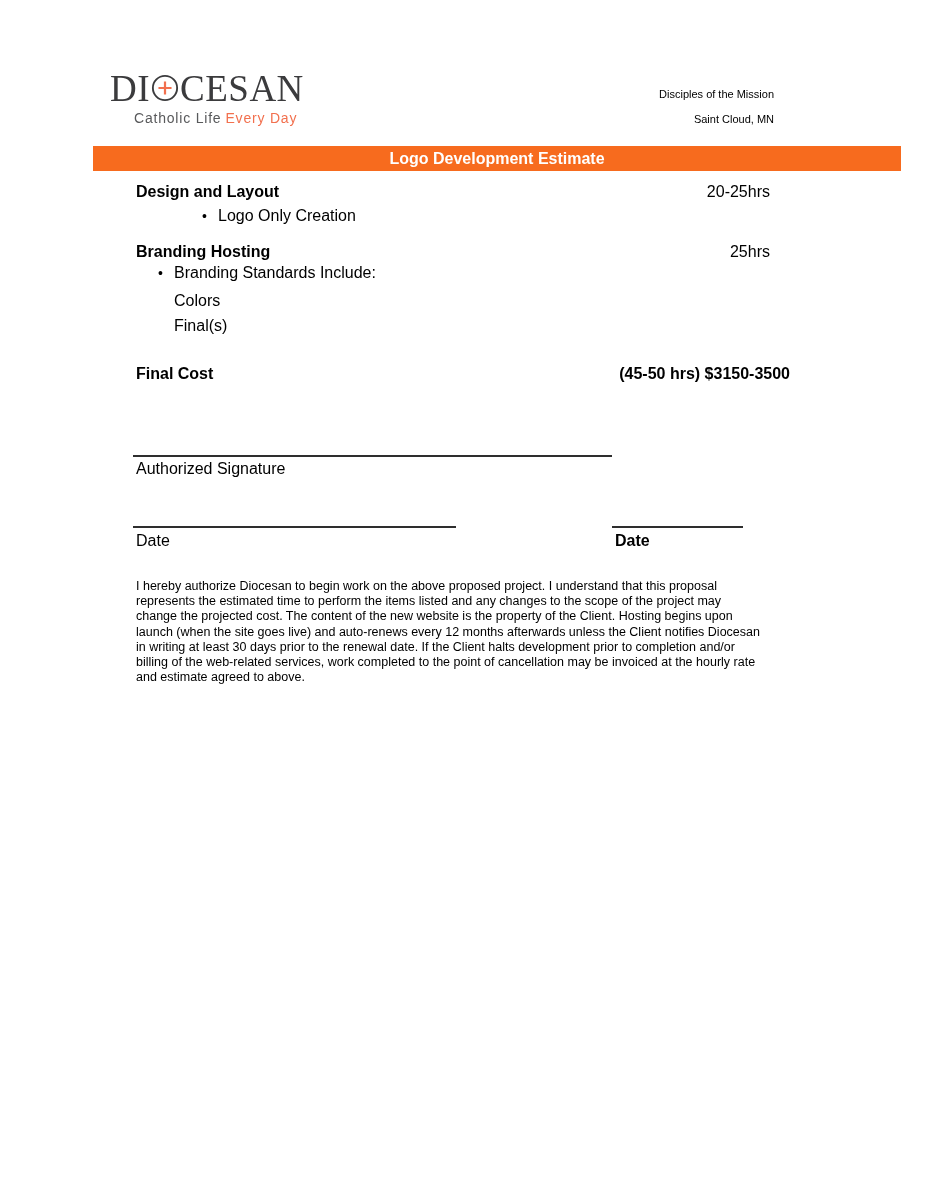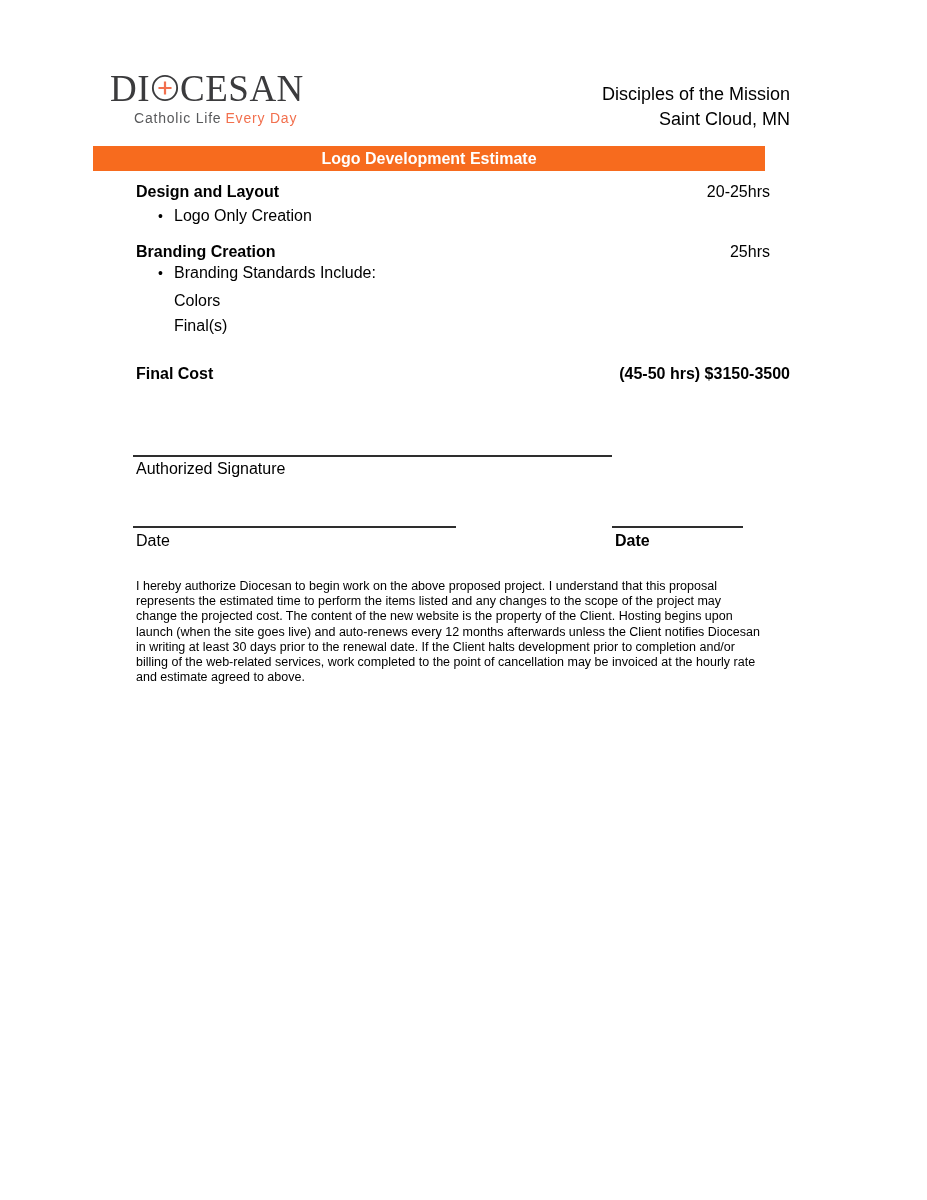--- a/index.html
+++ b/index.html
@@ -37,32 +37,32 @@
     margin-left: 24px;
     font-size: 14px;
     letter-spacing: 0.8px;
     color: #58595b;
     white-space: nowrap;
   }
   .tagline .tag-orange { color: #f2704e; margin-left: 4px; }
 
   .client {
     position: absolute;
-    right: 137px; top: 82px;
+    right: 153px; top: 82px;
     text-align: right;
-    font-size: 18px;
+    font-size: 11px;
     line-height: 25px;
     color: #000000;
   }
 
   
   .banner {
     position: absolute;
     left: 93px; top: 146px;
-    width: 672px; height: 25px;
+    width: 808px; height: 25px;
     background: #f76b1e;
     color: #ffffff;
     font-size: 16px;
     font-weight: bold;
     line-height: 25px;
     text-align: center;
   }
 
   
   .item-row {
@@ -87,21 +87,21 @@
     font-size: 16px;
     white-space: nowrap;
   }
   .bullet-line .bullet-marker { display: inline-block; width: 16px; font-size: 14px; }
   .plain-line {
     position: absolute;
     left: 174px;
     font-size: 16px;
     white-space: nowrap;
   }
-  .b1 { top: 207px; }
+  .b1 { top: 207px; margin-left: 44px; }
   .b2 { top: 264px; }
   .p1 { top: 292px; }
   .p2 { top: 317px; }
 
   
   .sig-line {
     position: absolute;
     border-top: 2px solid #2e2e2e;
     height: 0;
   }
@@ -163,21 +163,21 @@
     <span class="hours">
       <span>20-25</span>
       <span>hrs</span>
     </span>
   </div>
   <div class="bullet-line b1">
     <span class="bullet-marker">•</span><span>Logo Only Creation</span>
   </div>
 
   <div class="item-row row-branding">
-    <span class="item-title">Branding Creation</span>
+    <span class="item-title">Branding Hosting</span>
     <span class="hours">
       <span>25</span>
       <span>hrs</span>
     </span>
   </div>
   <div class="bullet-line b2">
     <span class="bullet-marker">•</span><span>Branding Standards Include:</span>
   </div>
   <div class="plain-line p1">Colors</div>
   <div class="plain-line p2">Final(s)</div>

